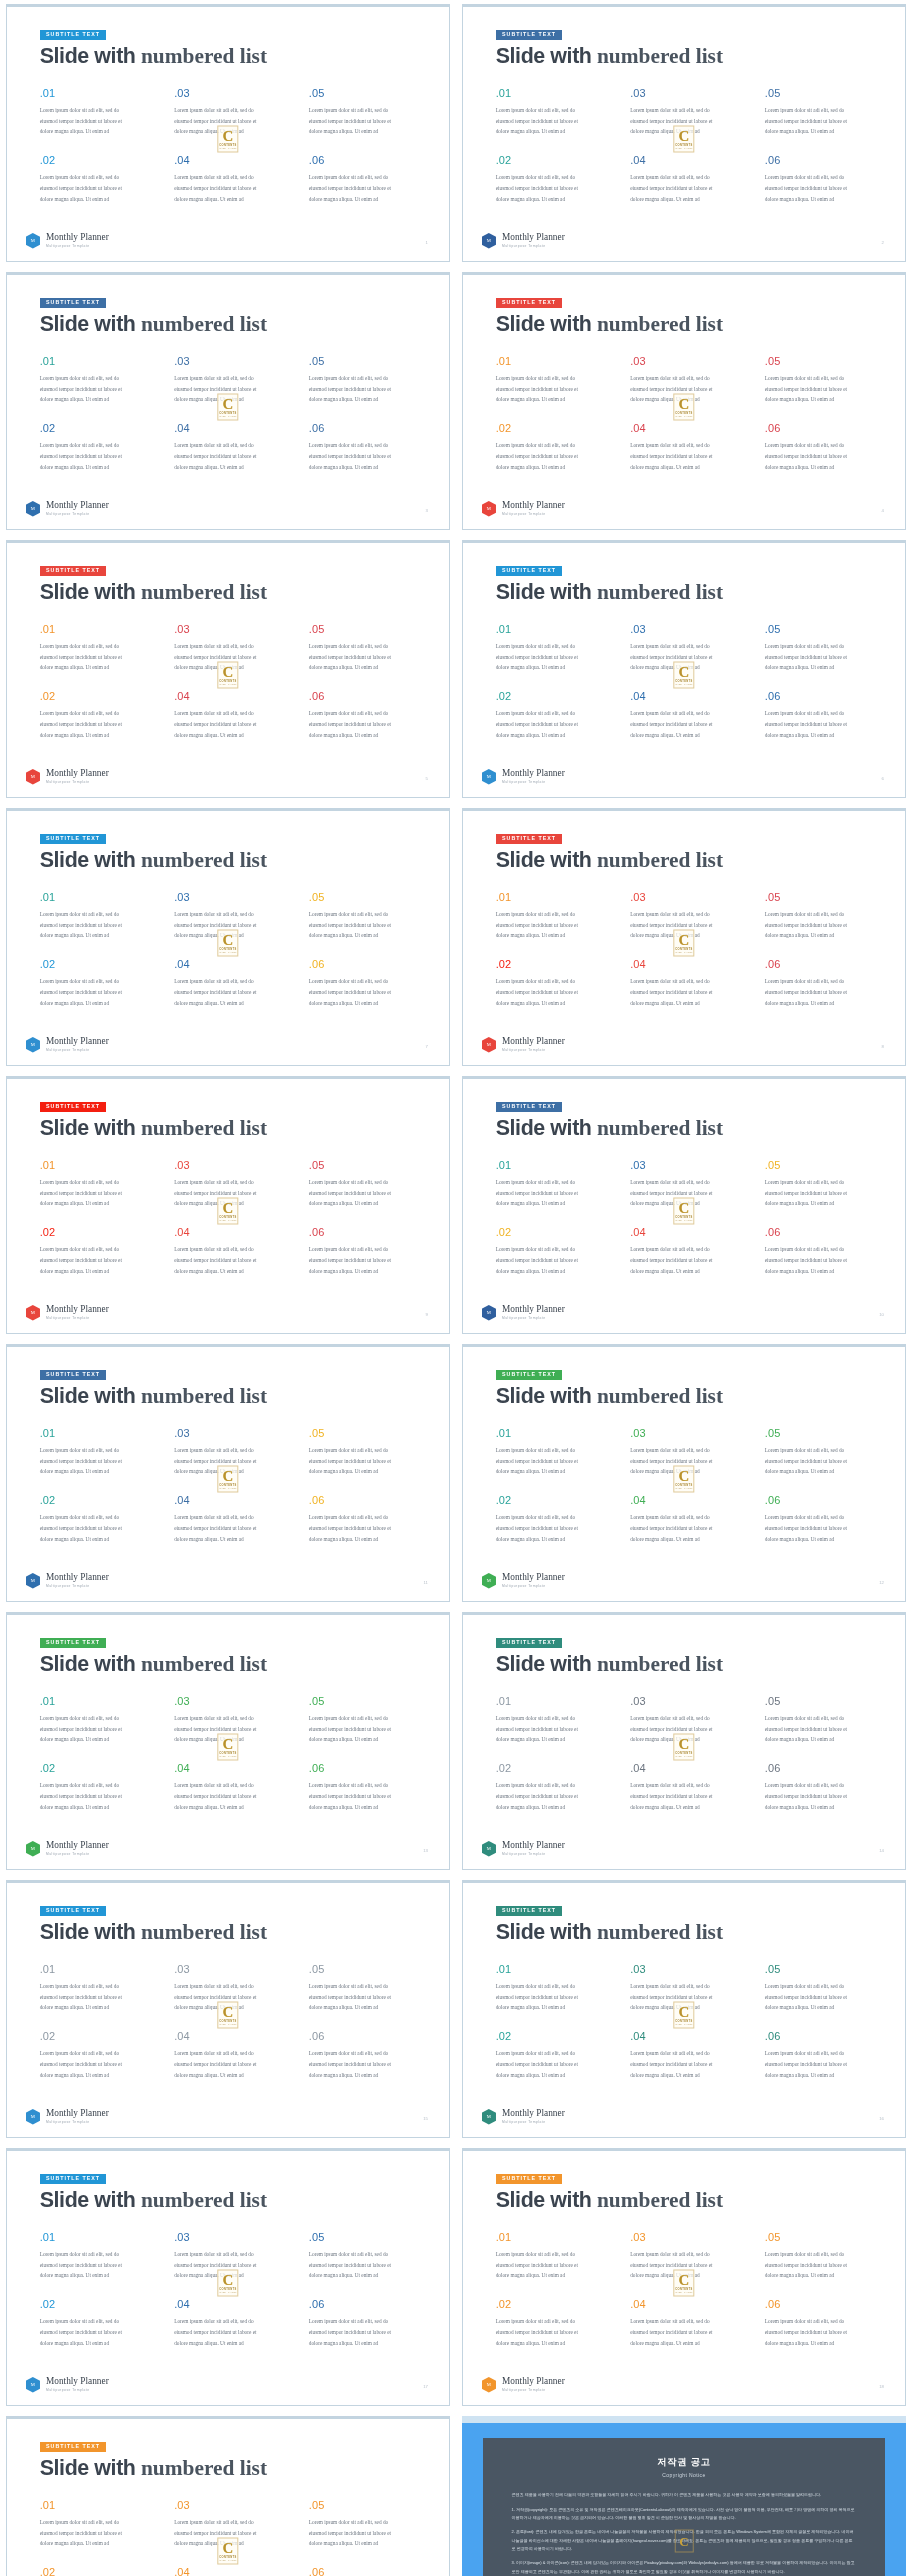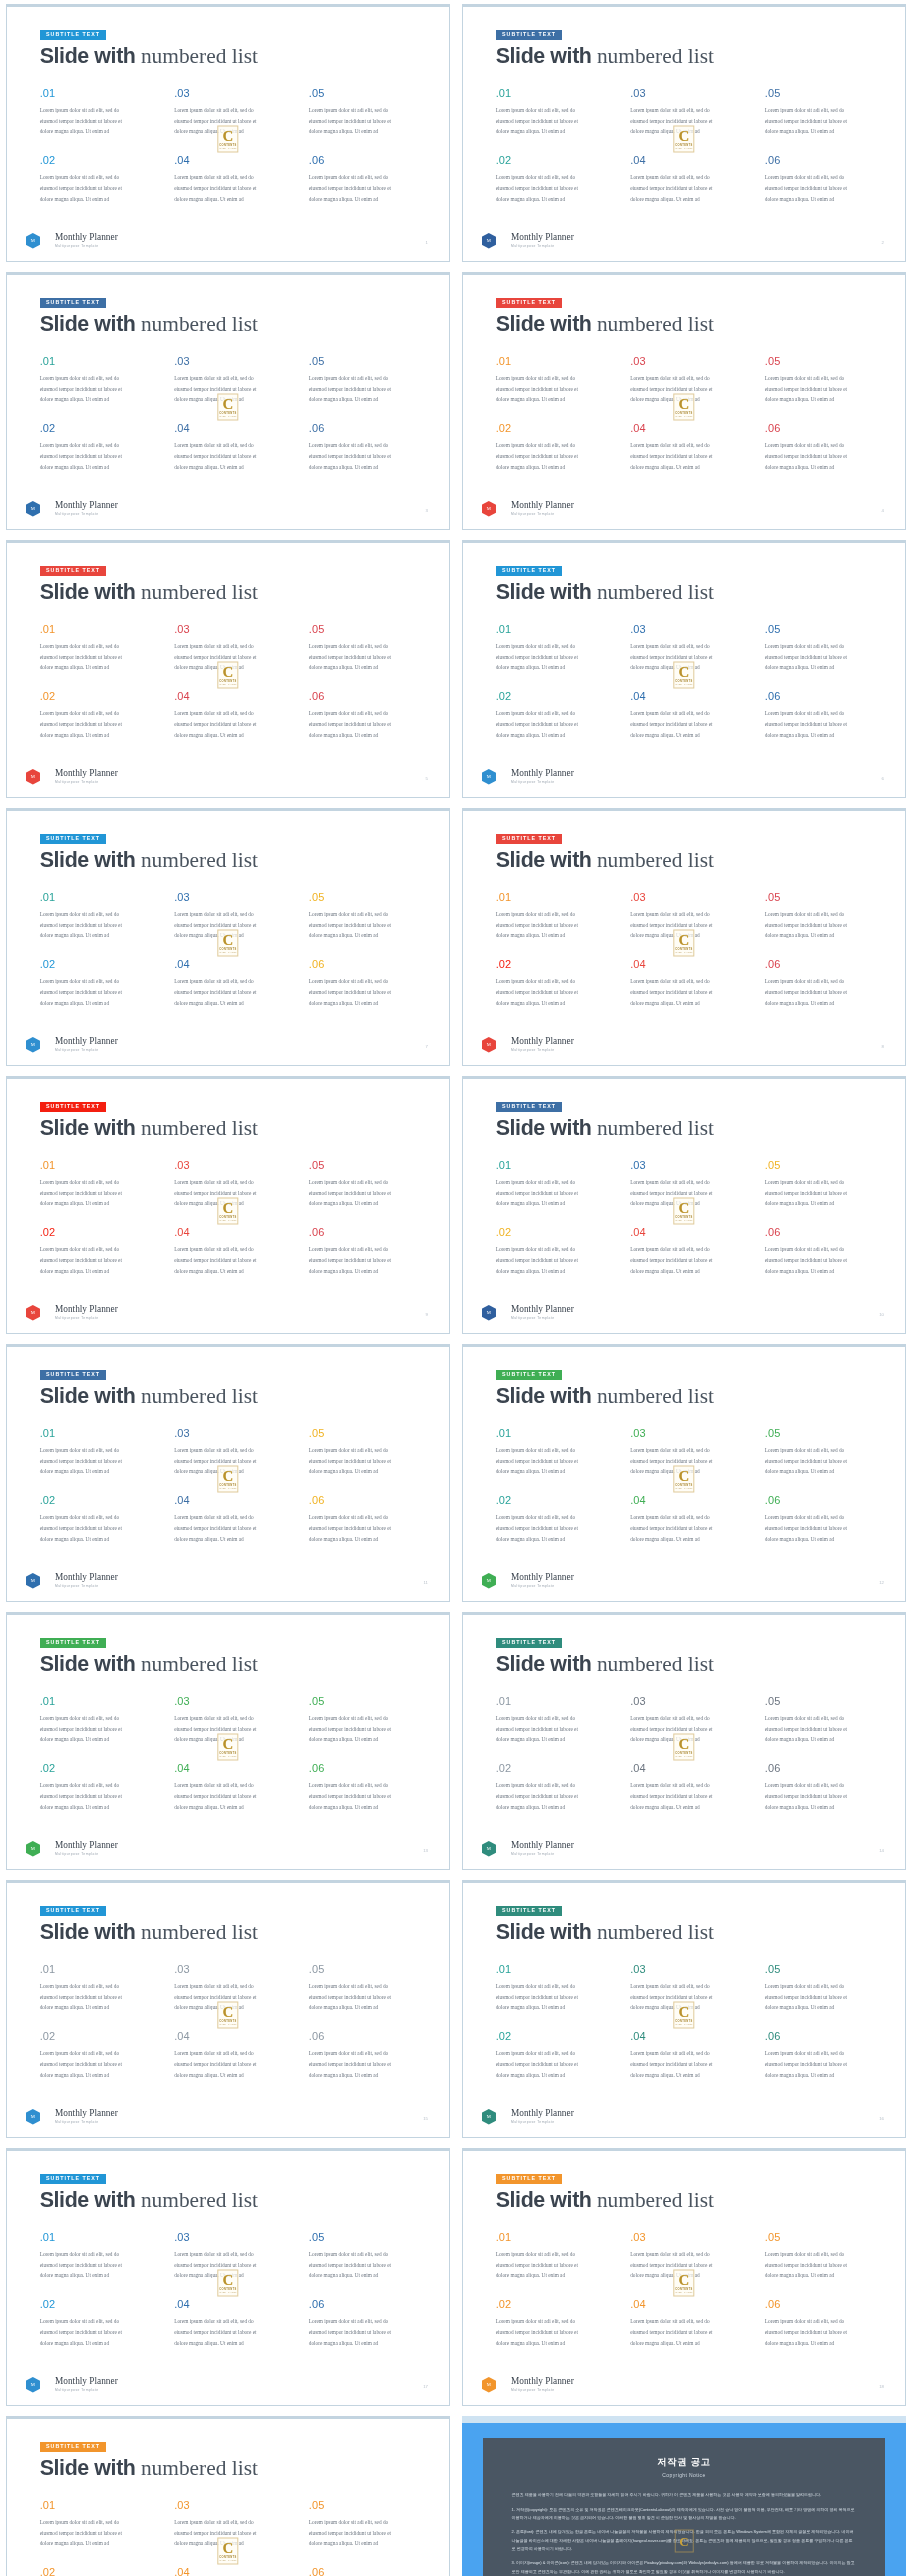--- a/index.html
+++ b/index.html
@@ -62,21 +62,21 @@
     white-space: nowrap;
   }
   .title .t-bold {
     font-family: "Liberation Sans", sans-serif;
     font-weight: 700;
     color: #3b444f;
     letter-spacing: -0.4px;
   }
   .title .t-serif {
     font-family: "Liberation Serif", serif;
-    font-weight: 400;
+    font-weight: 700;
     color: #4a545f;
   }
   
   .cols {
     margin-top: 18.5px;
     display: grid;
     grid-template-columns: repeat(3, 1fr);
     column-gap: 27px;
     row-gap: 18px;
   }
@@ -96,21 +96,21 @@
     color: #6c7580;
     max-width: 96px;
   }
   
   .footer {
     position: absolute;
     left: 19px;
     bottom: 12px;
     display: flex;
     align-items: center;
-    gap: 15px;
+    gap: 6px;
   }
   .hex {
     width: 14.3px;
     height: 15.7px;
     background: #2f8fd0;
     clip-path: polygon(50% 0%, 100% 25%, 100% 75%, 50% 100%, 0% 75%, 0% 25%);
     display: flex;
     align-items: center;
     justify-content: center;
     color: #ffffff;

